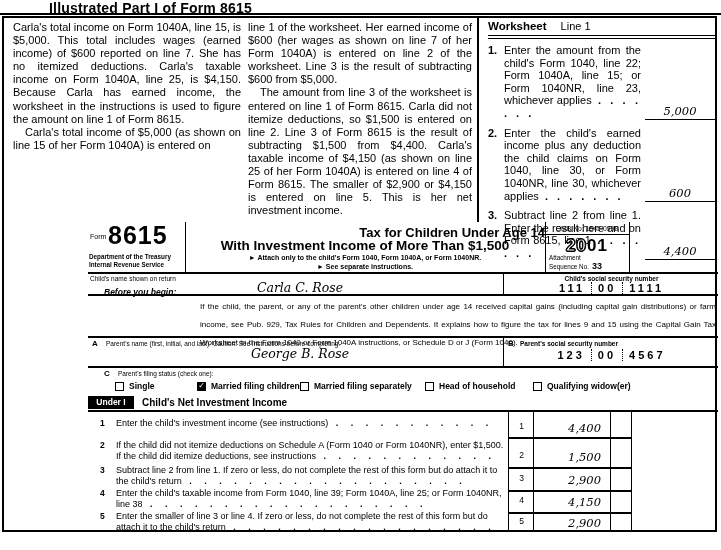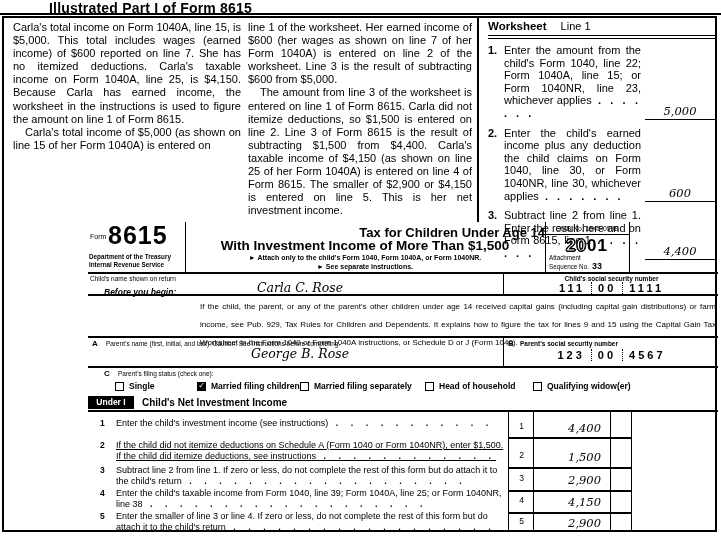--- a/index.html
+++ b/index.html
@@ -216,21 +216,21 @@
   <div class="rule" style="left:508px;top:467px;width:123px;height:1.5px;"></div>
   <div class="rule" style="left:508px;top:490px;width:123px;height:1.5px;"></div>
   <div class="rule" style="left:508px;top:512px;width:123px;height:1.5px;"></div>
 
   <div class="l-num" style="top:418px;">1</div>
   <div class="l-text" style="top:418px;height:12px;"><span>Enter the child's investment income (see instructions)</span><span class="ldr"></span></div>
   <div class="l-box" style="top:421px;">1</div>
   <div class="l-val" style="top:421px;">4,400</div>
 
   <div class="l-num" style="top:440px;">2</div>
-  <div class="l-text" style="top:440px;height:23px;text-decoration:underline;"><span>If the child did not itemize deductions on Schedule A (Form 1040 or Form 1040NR), enter $1,500. If the child did itemize deductions, see instructions</span><span class="ldr"></span></div>
+  <div class="l-text" style="top:440px;height:23px;"><span>If the child did not itemize deductions on Schedule A (Form 1040 or Form 1040NR), enter $1,500. If the child did itemize deductions, see instructions</span><span class="ldr"></span></div>
   <div class="l-box" style="top:450px;">2</div>
   <div class="l-val" style="top:450px;">1,500</div>
 
   <div class="l-num" style="top:465px;">3</div>
   <div class="l-text" style="top:465px;height:23px;"><span>Subtract line 2 from line 1. If zero or less, do not complete the rest of this form but do attach it to the child's return</span><span class="ldr"></span></div>
   <div class="l-box" style="top:473px;">3</div>
   <div class="l-val" style="top:473px;">2,900</div>
 
   <div class="l-num" style="top:488px;">4</div>
   <div class="l-text" style="top:488px;height:23px;"><span>Enter the child's taxable income from Form 1040, line 39; Form 1040A, line 25; or Form 1040NR, line 38</span><span class="ldr"></span></div>

